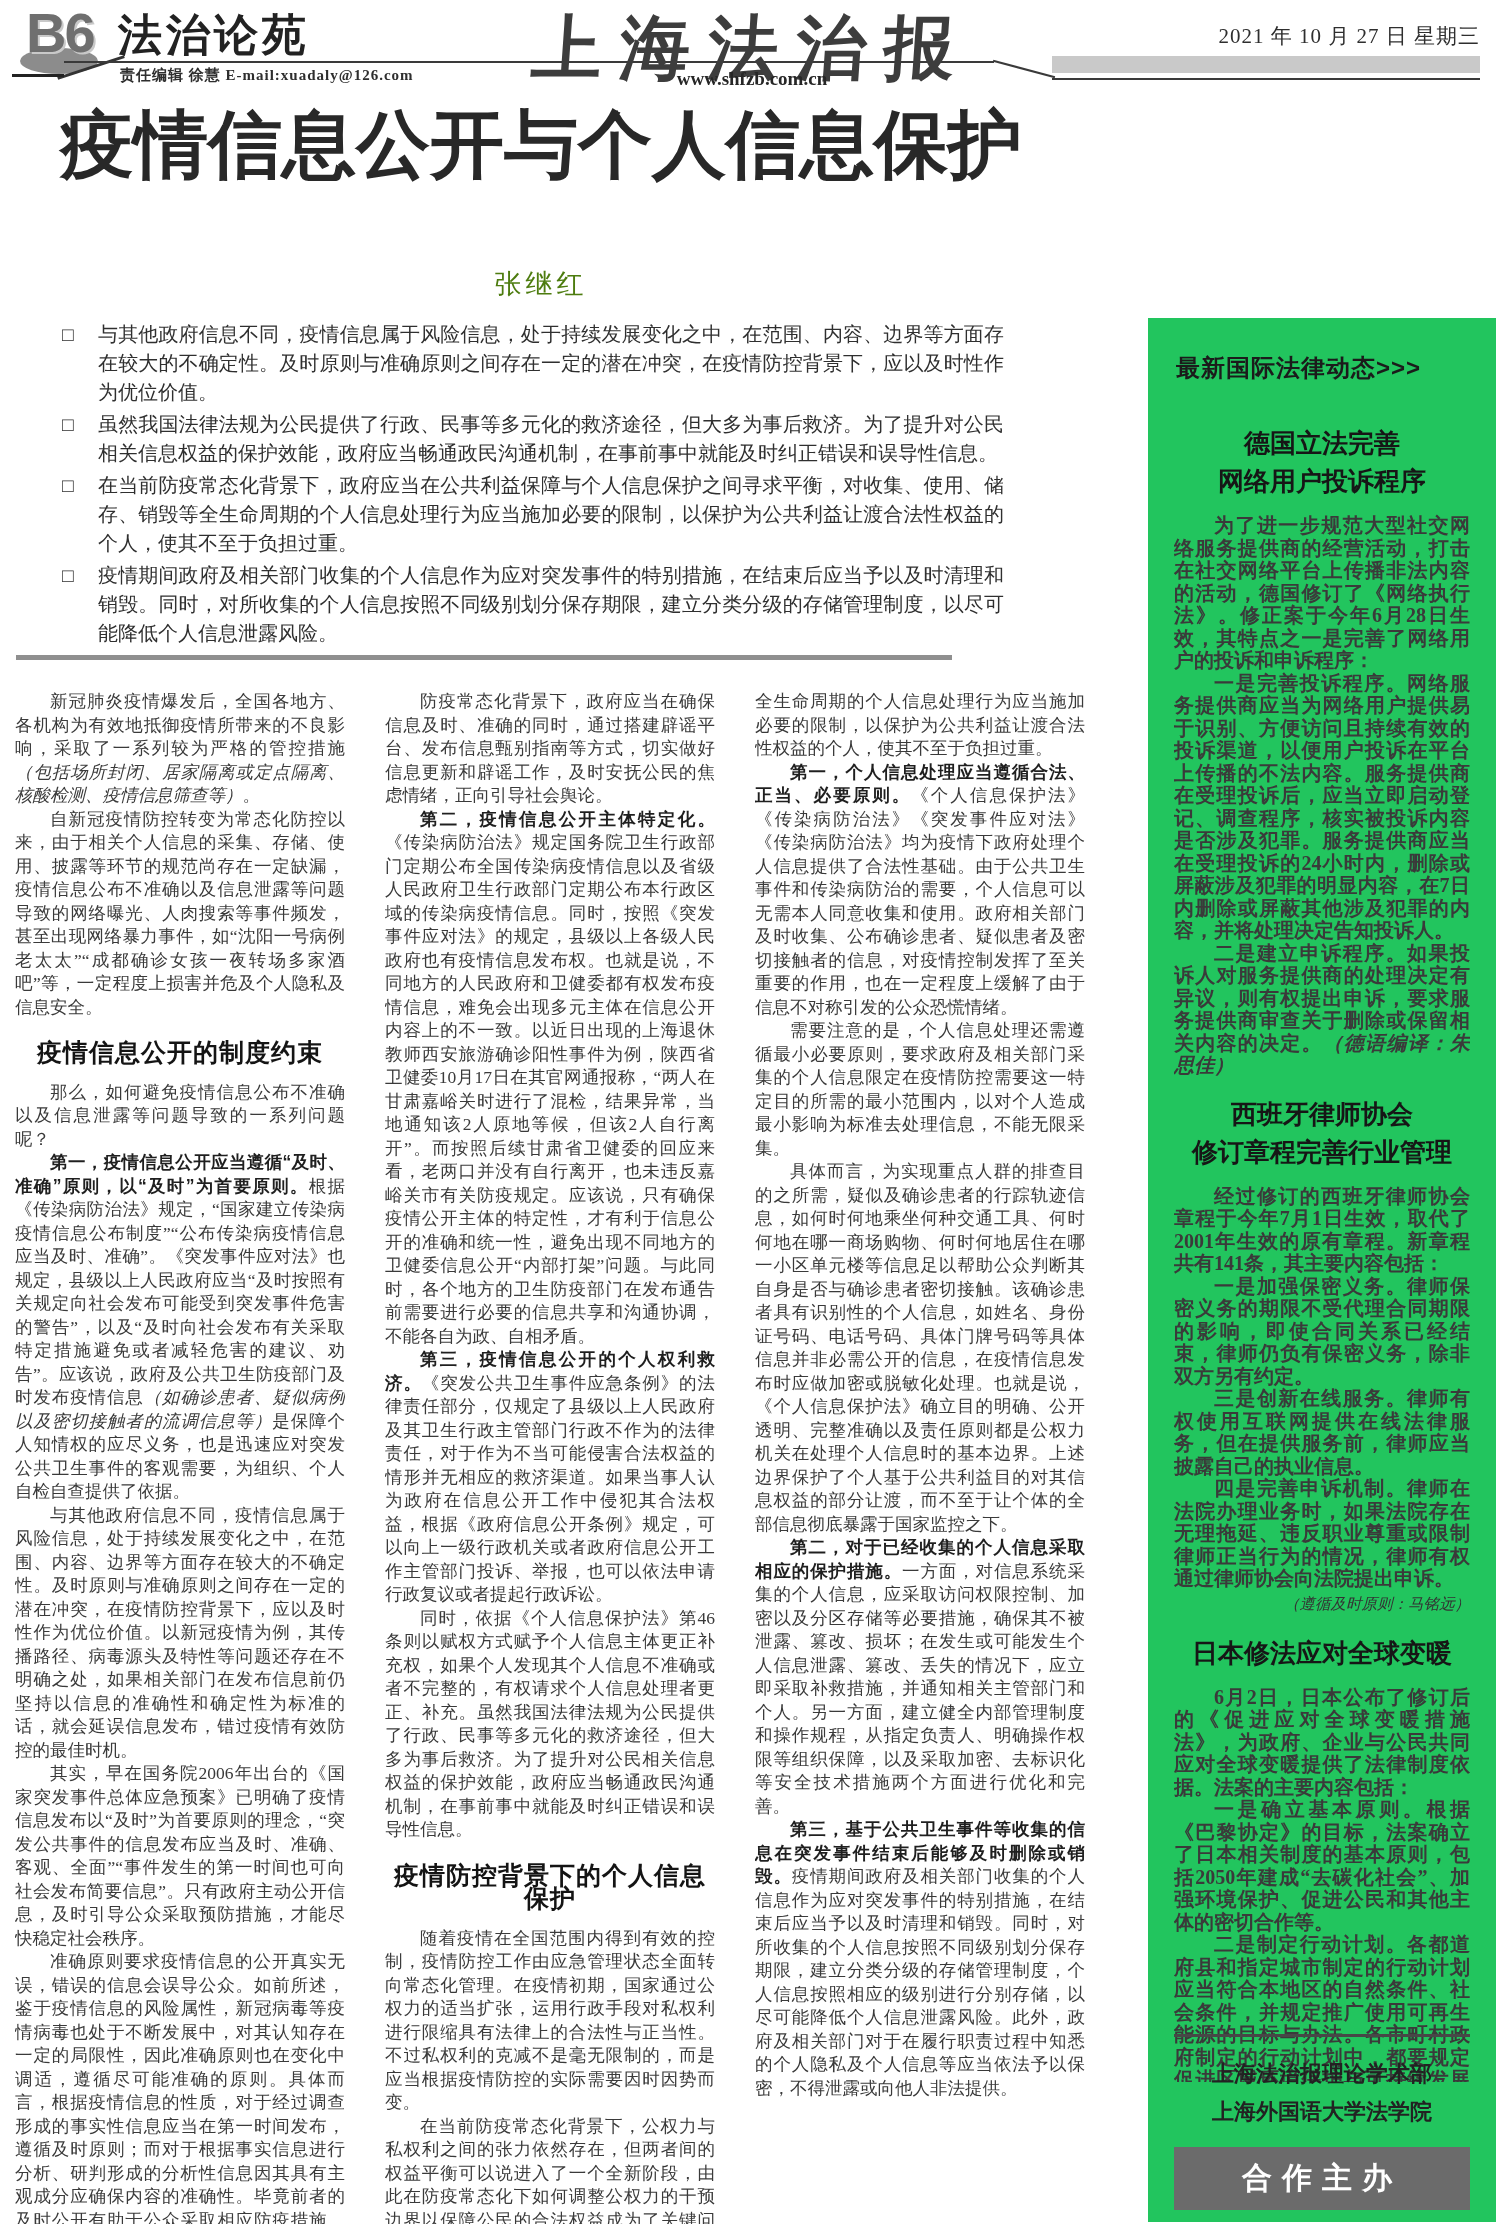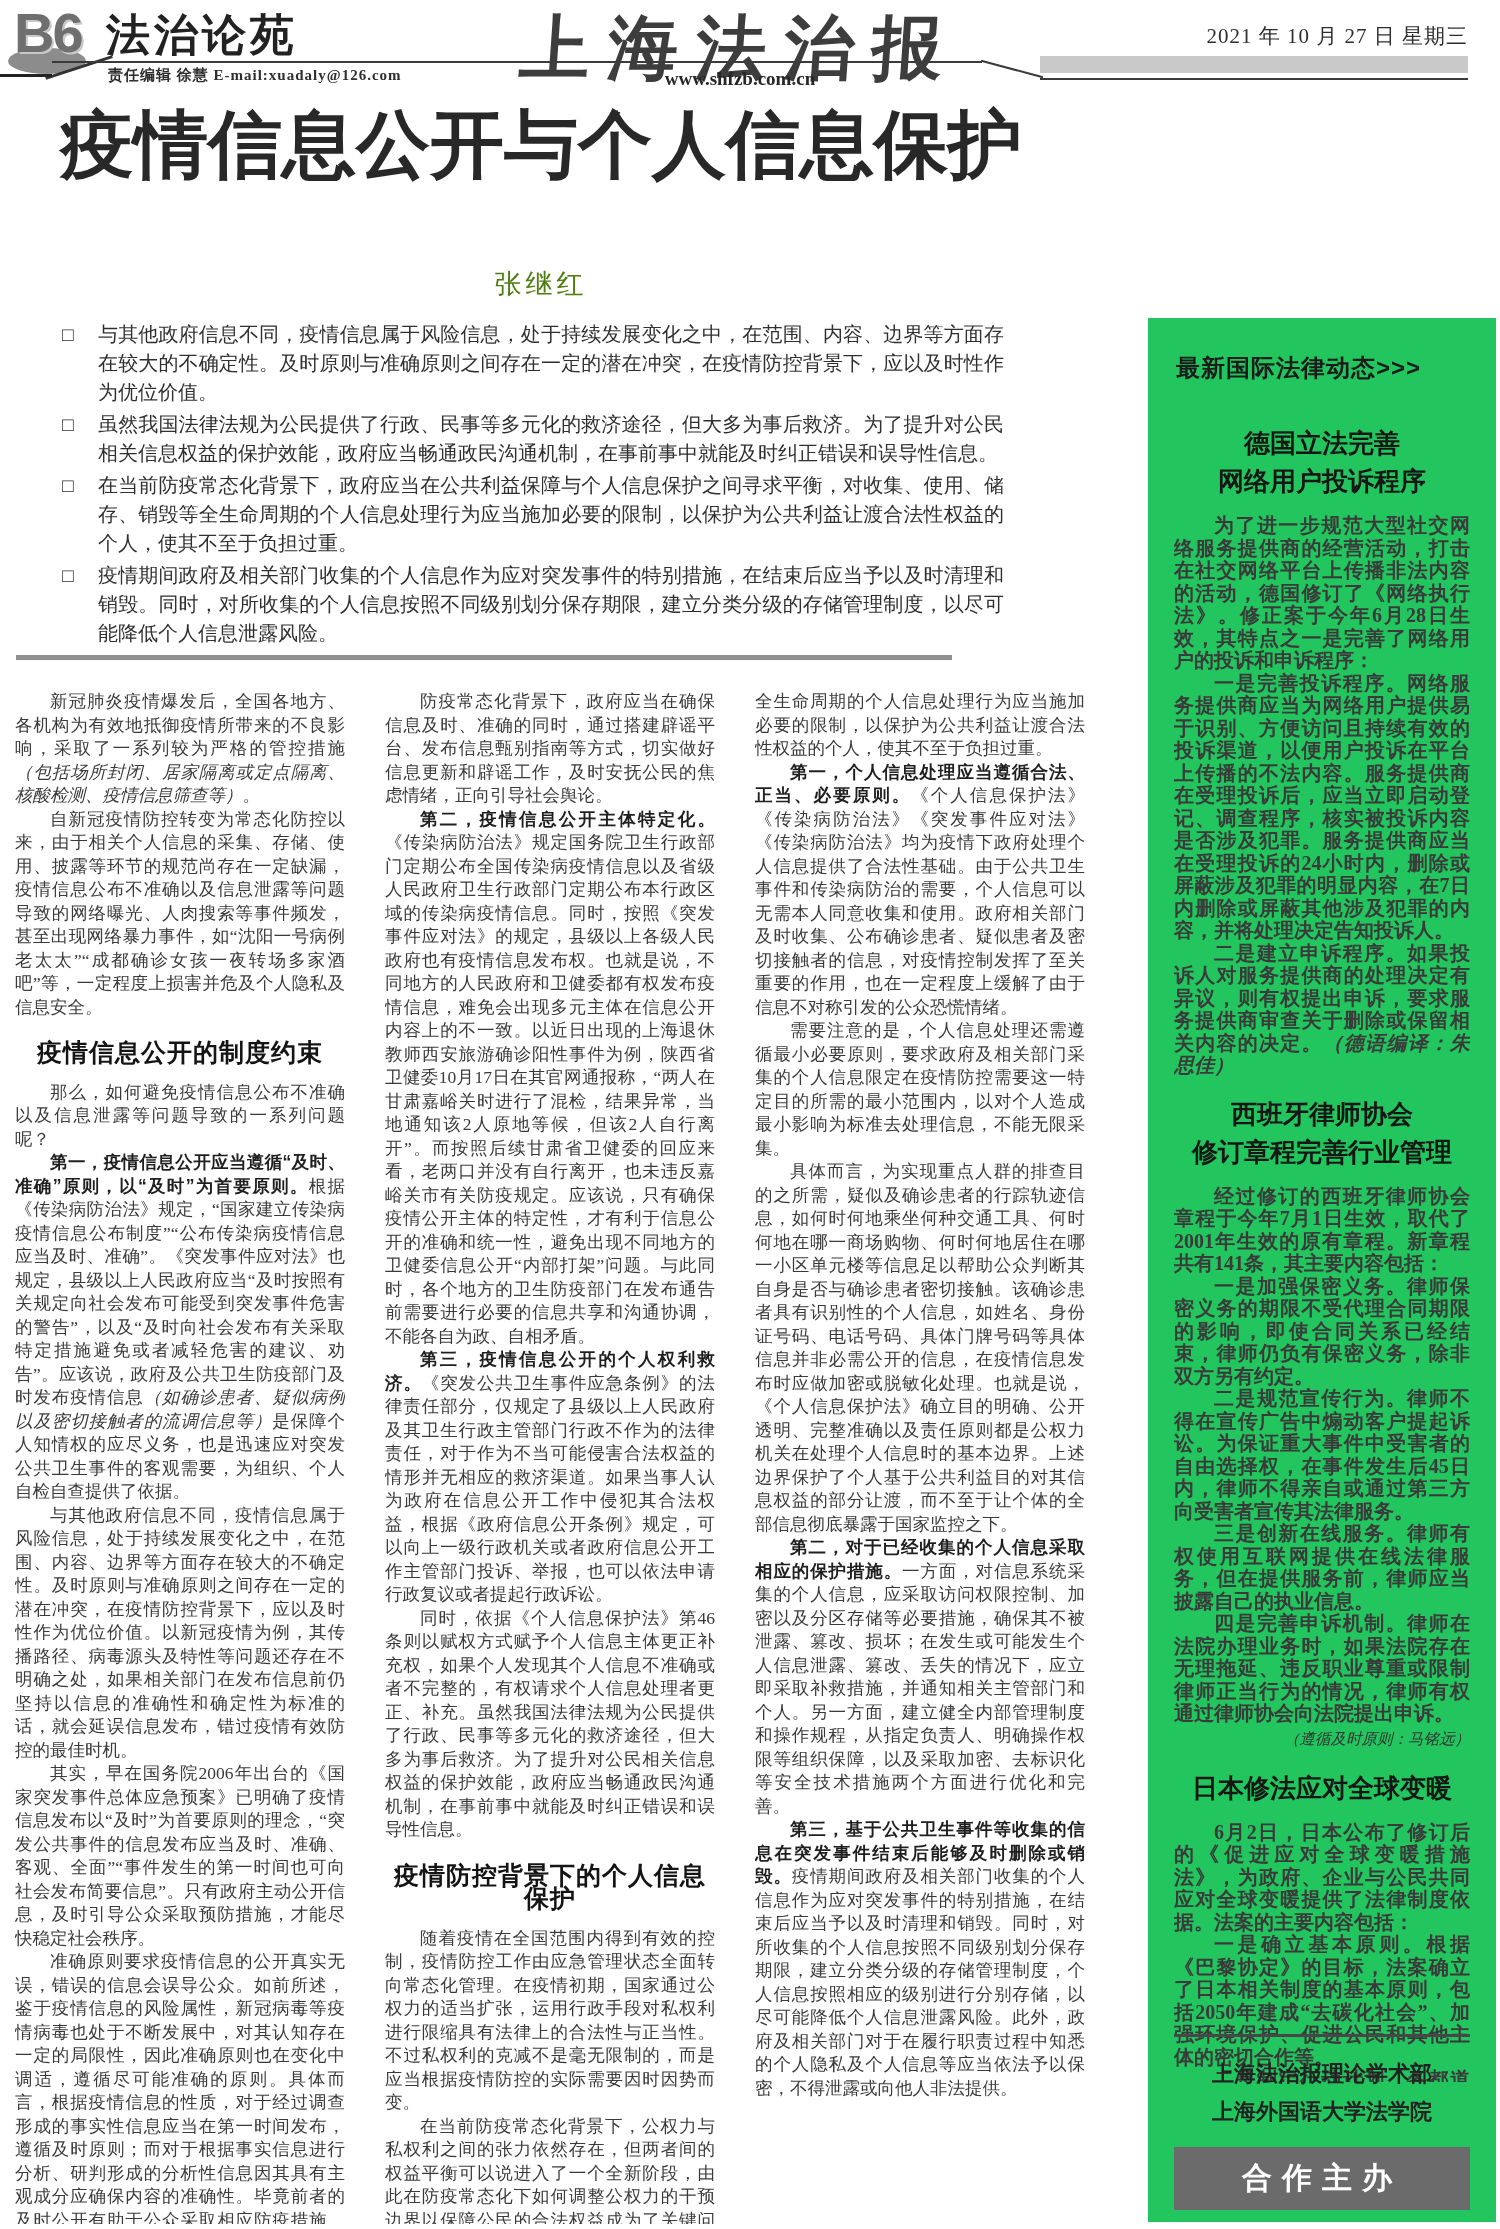--- a/index.html
+++ b/index.html
@@ -2,21 +2,21 @@
 <html><head>
 <meta charset="utf-8">
 <style>
   html,body{margin:0;padding:0;}
   body{
     position:relative;width:1500px;height:2229px;background:#ffffff;
     font-family:"Liberation Serif","DejaVu Serif",serif;color:#383838;
     overflow:hidden;
   }
   
-  .hdr{position:absolute;left:0;top:0;width:1338px;height:92px;}
+  .hdr{position:absolute;left:12px;top:0;width:1338px;height:92px;}
   .badge-ellipse{position:absolute;left:8px;top:48px;width:78px;height:26px;background:#8c8c8c;border-radius:50%;}
   .badge-text{position:absolute;left:14px;top:0px;font-family:"Liberation Sans","DejaVu Sans",sans-serif;
     font-weight:900;font-size:56px;color:#6f6f6f;text-shadow:2px 2px 0 #c9c9c9;letter-spacing:-2px;}
   .section-name{position:absolute;left:106px;top:6px;font-family:"Liberation Sans","DejaVu Sans",sans-serif;
     font-weight:900;font-size:44px;color:#222;letter-spacing:4px;}
   .editor-line{position:absolute;left:108px;top:66px;font-size:15px;font-weight:bold;color:#2e2e2e;letter-spacing:1px;}
   .masthead{position:absolute;left:470px;top:2px;width:540px;text-align:center;
     font-weight:900;font-size:70px;color:#3d3d3d;letter-spacing:18px;transform:skewX(-4deg);}
   .website{position:absolute;left:470px;top:68px;width:540px;text-align:center;font-weight:bold;font-size:19px;color:#262626;}
   .date-line{position:absolute;left:1040px;top:22px;width:428px;text-align:right;font-size:21px;color:#2e2e2e;letter-spacing:1px;}
@@ -125,21 +125,20 @@
       <div>
         <div class="sb-title">德国立法完善<br>网络用户投诉程序</div>
         <p><span>为了进一步规范大型社交网络服务提供商的经营活动，打击在社交网络平台上传播非法内容的活动，德国修订了《网络执行法》。修正案于今年6月28日生效，其特点之一是完善了网络用户的投诉和申诉程序：</span></p>
         <p><span>一是完善投诉程序。网络服务提供商应当为网络用户提供易于识别、方便访问且持续有效的投诉渠道，以便用户投诉在平台上传播的不法内容。服务提供商在受理投诉后，应当立即启动登记、调查程序，核实被投诉内容是否涉及犯罪。服务提供商应当在受理投诉的24小时内，删除或屏蔽涉及犯罪的明显内容，在7日内删除或屏蔽其他涉及犯罪的内容，并将处理决定告知投诉人。</span></p>
         <p><span>二是建立申诉程序。如果投诉人对服务提供商的处理决定有异议，则有权提出申诉，要求服务提供商审查关于删除或保留相关内容的决定。</span><span class="kai">（德语编译：朱思佳）</span></p>
       </div>
       <div>
         <div class="sb-title">西班牙律师协会<br>修订章程完善行业管理</div>
         <p><span>经过修订的西班牙律师协会章程于今年7月1日生效，取代了2001年生效的原有章程。新章程共有141条，其主要内容包括：</span></p>
         <p><span>一是加强保密义务。律师保密义务的期限不受代理合同期限的影响，即使合同关系已经结束，律师仍负有保密义务，除非双方另有约定。</span></p>
-        <p><span>二是规范宣传行为。律师不得在宣传广告中煽动客户提起诉讼。为保证重大事件中受害者的自由选择权，在事件发生后45日内，律师不得亲自或通过第三方向受害者宣传其法律服务。</span></p>
         <p><span>三是创新在线服务。律师有权使用互联网提供在线法律服务，但在提供服务前，律师应当披露自己的执业信息。</span></p>
         <p><span>四是完善申诉机制。律师在法院办理业务时，如果法院存在无理拖延、违反职业尊重或限制律师正当行为的情况，律师有权通过律师协会向法院提出申诉。</span></p>
         <div class="sb-credit">（遵循及时原则：马铭远）</div>
       </div>
       <div>
         <div class="sb-title">日本修法应对全球变暖</div>
         <p><span>6月2日，日本公布了修订后的《促进应对全球变暖措施法》，为政府、企业与公民共同应对全球变暖提供了法律制度依据。法案的主要内容包括：</span></p>
         <p><span>一是确立基本原则。根据《巴黎协定》的目标，法案确立了日本相关制度的基本原则，包括2050年建成“去碳化社会”、加强环境保护、促进公民和其他主体的密切合作等。</span></p>
         <p><span>二是制定行动计划。各都道府县和指定城市制定的行动计划应当符合本地区的自然条件、社会条件，并规定推广使用可再生能源的目标与办法。各市町村政府制定的行动计划中，都要规定促进区域环境保护与可持续发展的措施，利用再生能源的举措，以及促进去碳化的项目。企业、居民要共同采取措施，减少排放温室气体。企业要以数字化方式，及时向社会公开温室气体的排放信息。</span></p>
         <div class="sb-credit">（日语编译：王猗旎）</div>

